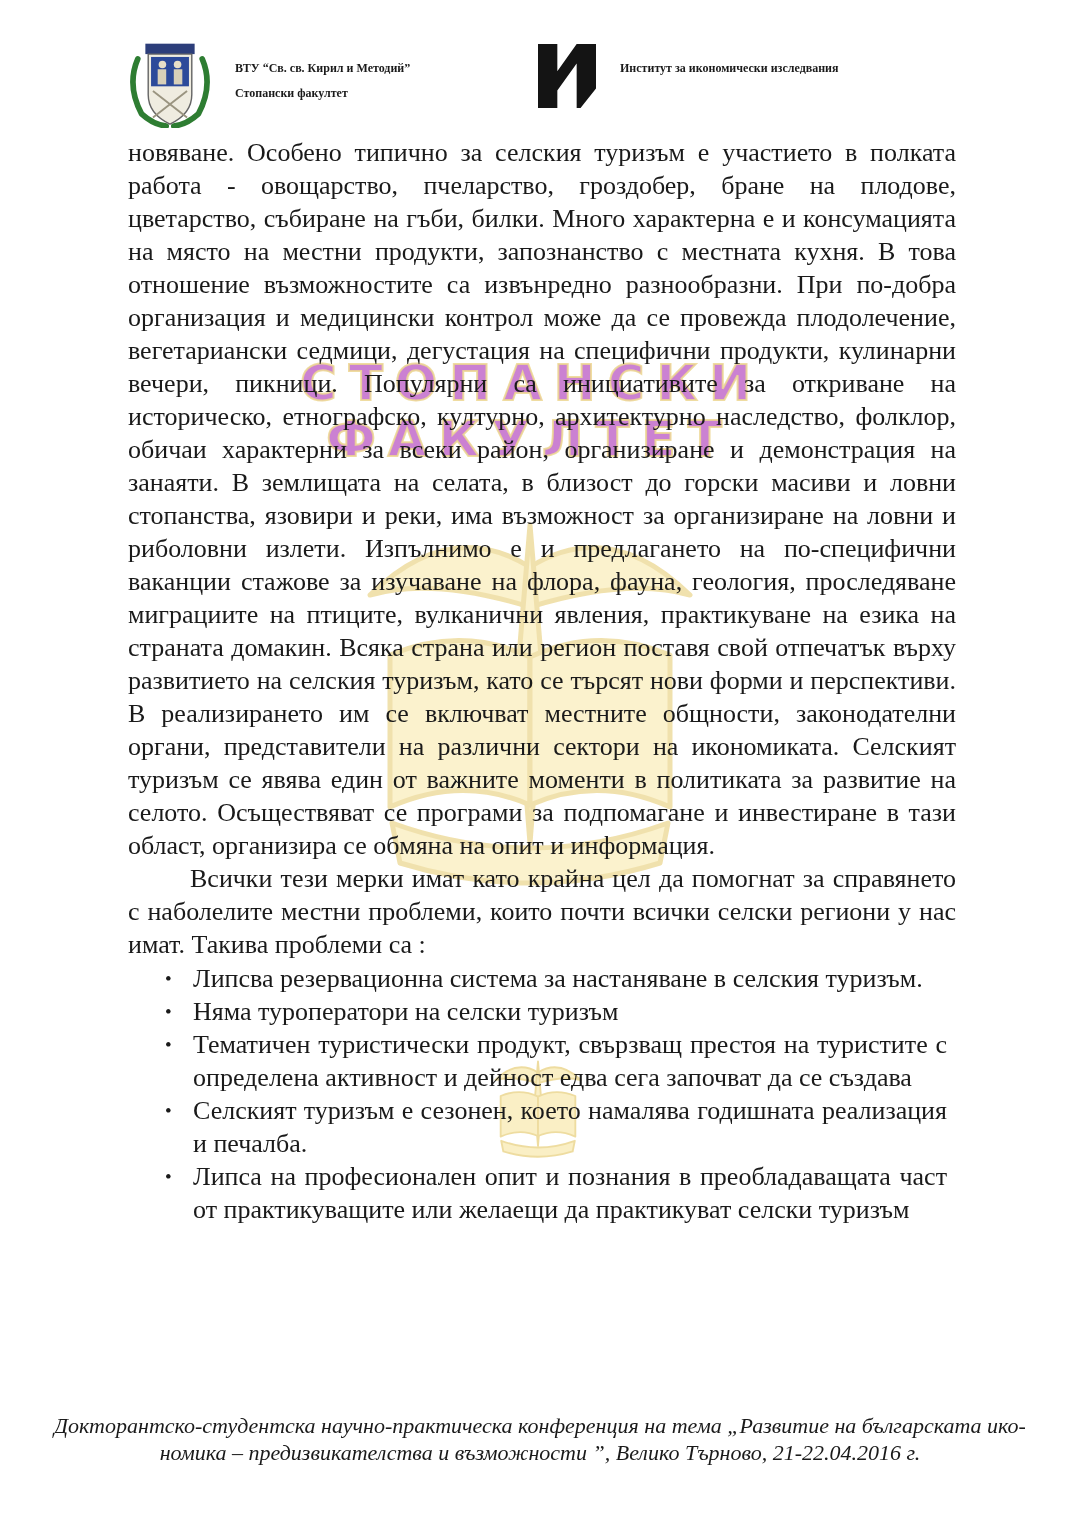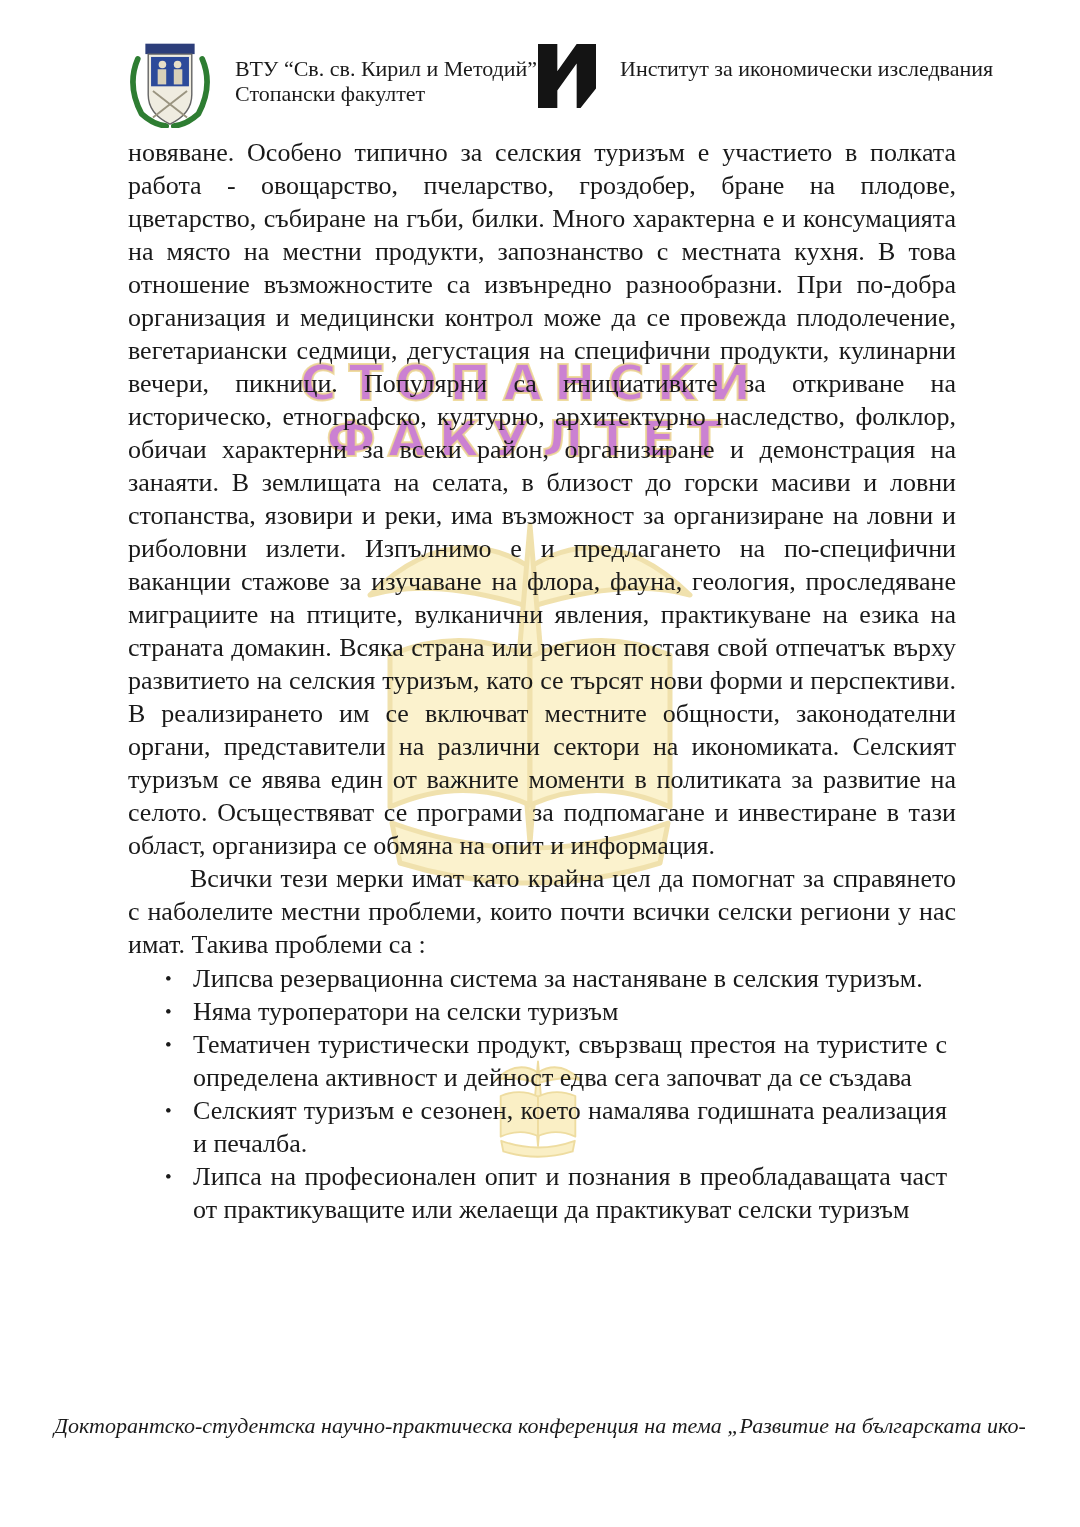--- a/index.html
+++ b/index.html
@@ -27,21 +27,21 @@
   .wm-emblem-large{display:block;margin:8px auto 0 auto;width:410px;height:420px;opacity:.8;}
   .wm-emblem-small{
     position:absolute;left:482px;top:1048px;width:112px;height:112px;
     z-index:0;opacity:.5;pointer-events:none;
   }
   
   .logo-left{position:absolute;left:122px;top:38px;width:96px;height:90px;}
   .logo-right{position:absolute;left:538px;top:44px;width:58px;height:64px;}
   .hdr-text{
     position:absolute;top:56px;
-    font-weight:normal;font-size:22px;line-height:25px;
+    font-weight:bold;font-size:12px;line-height:25px;
   }
   .hdr-left{left:235px;}
   .hdr-right{left:620px;}
   
   .body-text{
     position:absolute;left:128px;top:136px;width:828px;z-index:1;
     font-size:26px;line-height:33px;text-align:justify;
   }
   .body-text p{margin:0;}
   .para-indent{text-indent:62px;}
@@ -118,15 +118,16 @@
         <li>Липсва резервационна система за настаняване в селския туризъм.</li>
         <li>Няма туроператори на селски туризъм</li>
         <li>Тематичен туристически продукт, свързващ престоя на туристите с определена активност и дейност едва сега започват да се създава</li>
         <li>Селският туризъм е сезонен, което намалява годишната реализация и печалба.</li>
         <li>Липса на професионален опит  и познания в преобладаващата  част от практикуващите или желаещи да практикуват селски туризъм</li>
       </ul>
   </div>
 
   <div class="footer">
     <div>Докторантско-студентска научно-практическа конференция на тема „Развитие  на българската ико-</div>
+    <div>номика – предизвикателства и възможности ”, Велико Търново, 21-22.04.2016 г.</div>
   </div>
 
 </div>
 
 </body></html>

